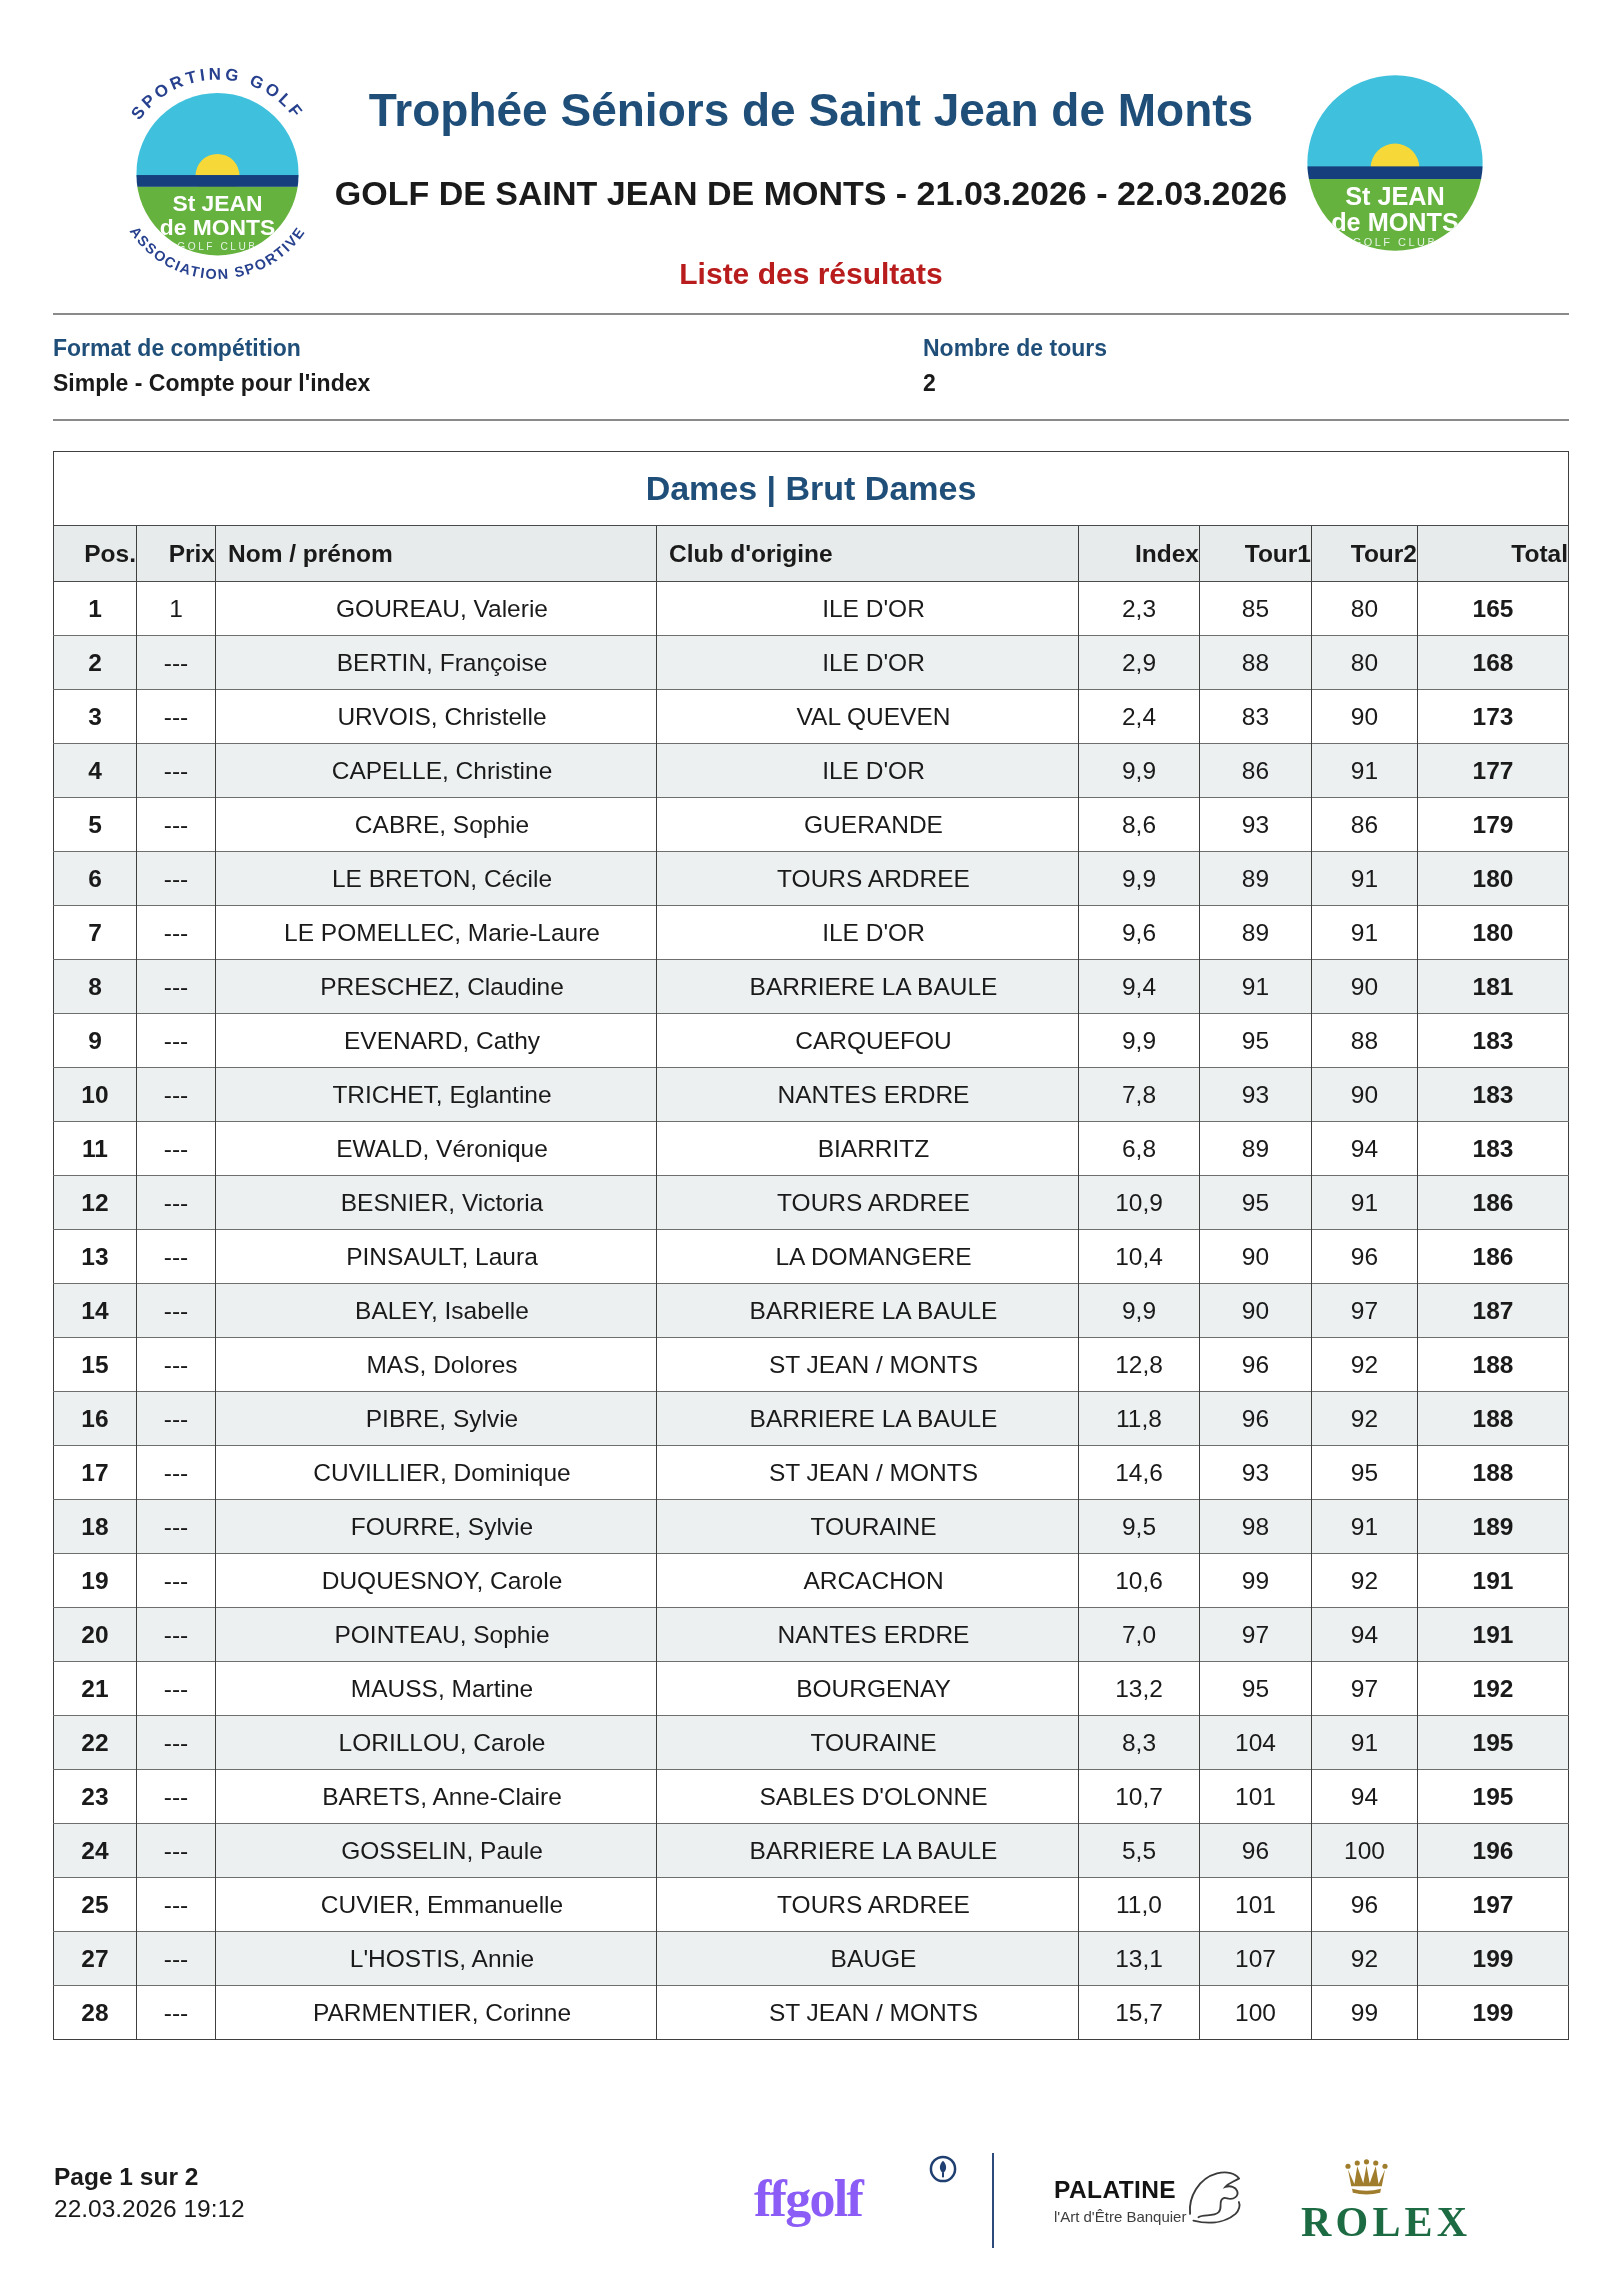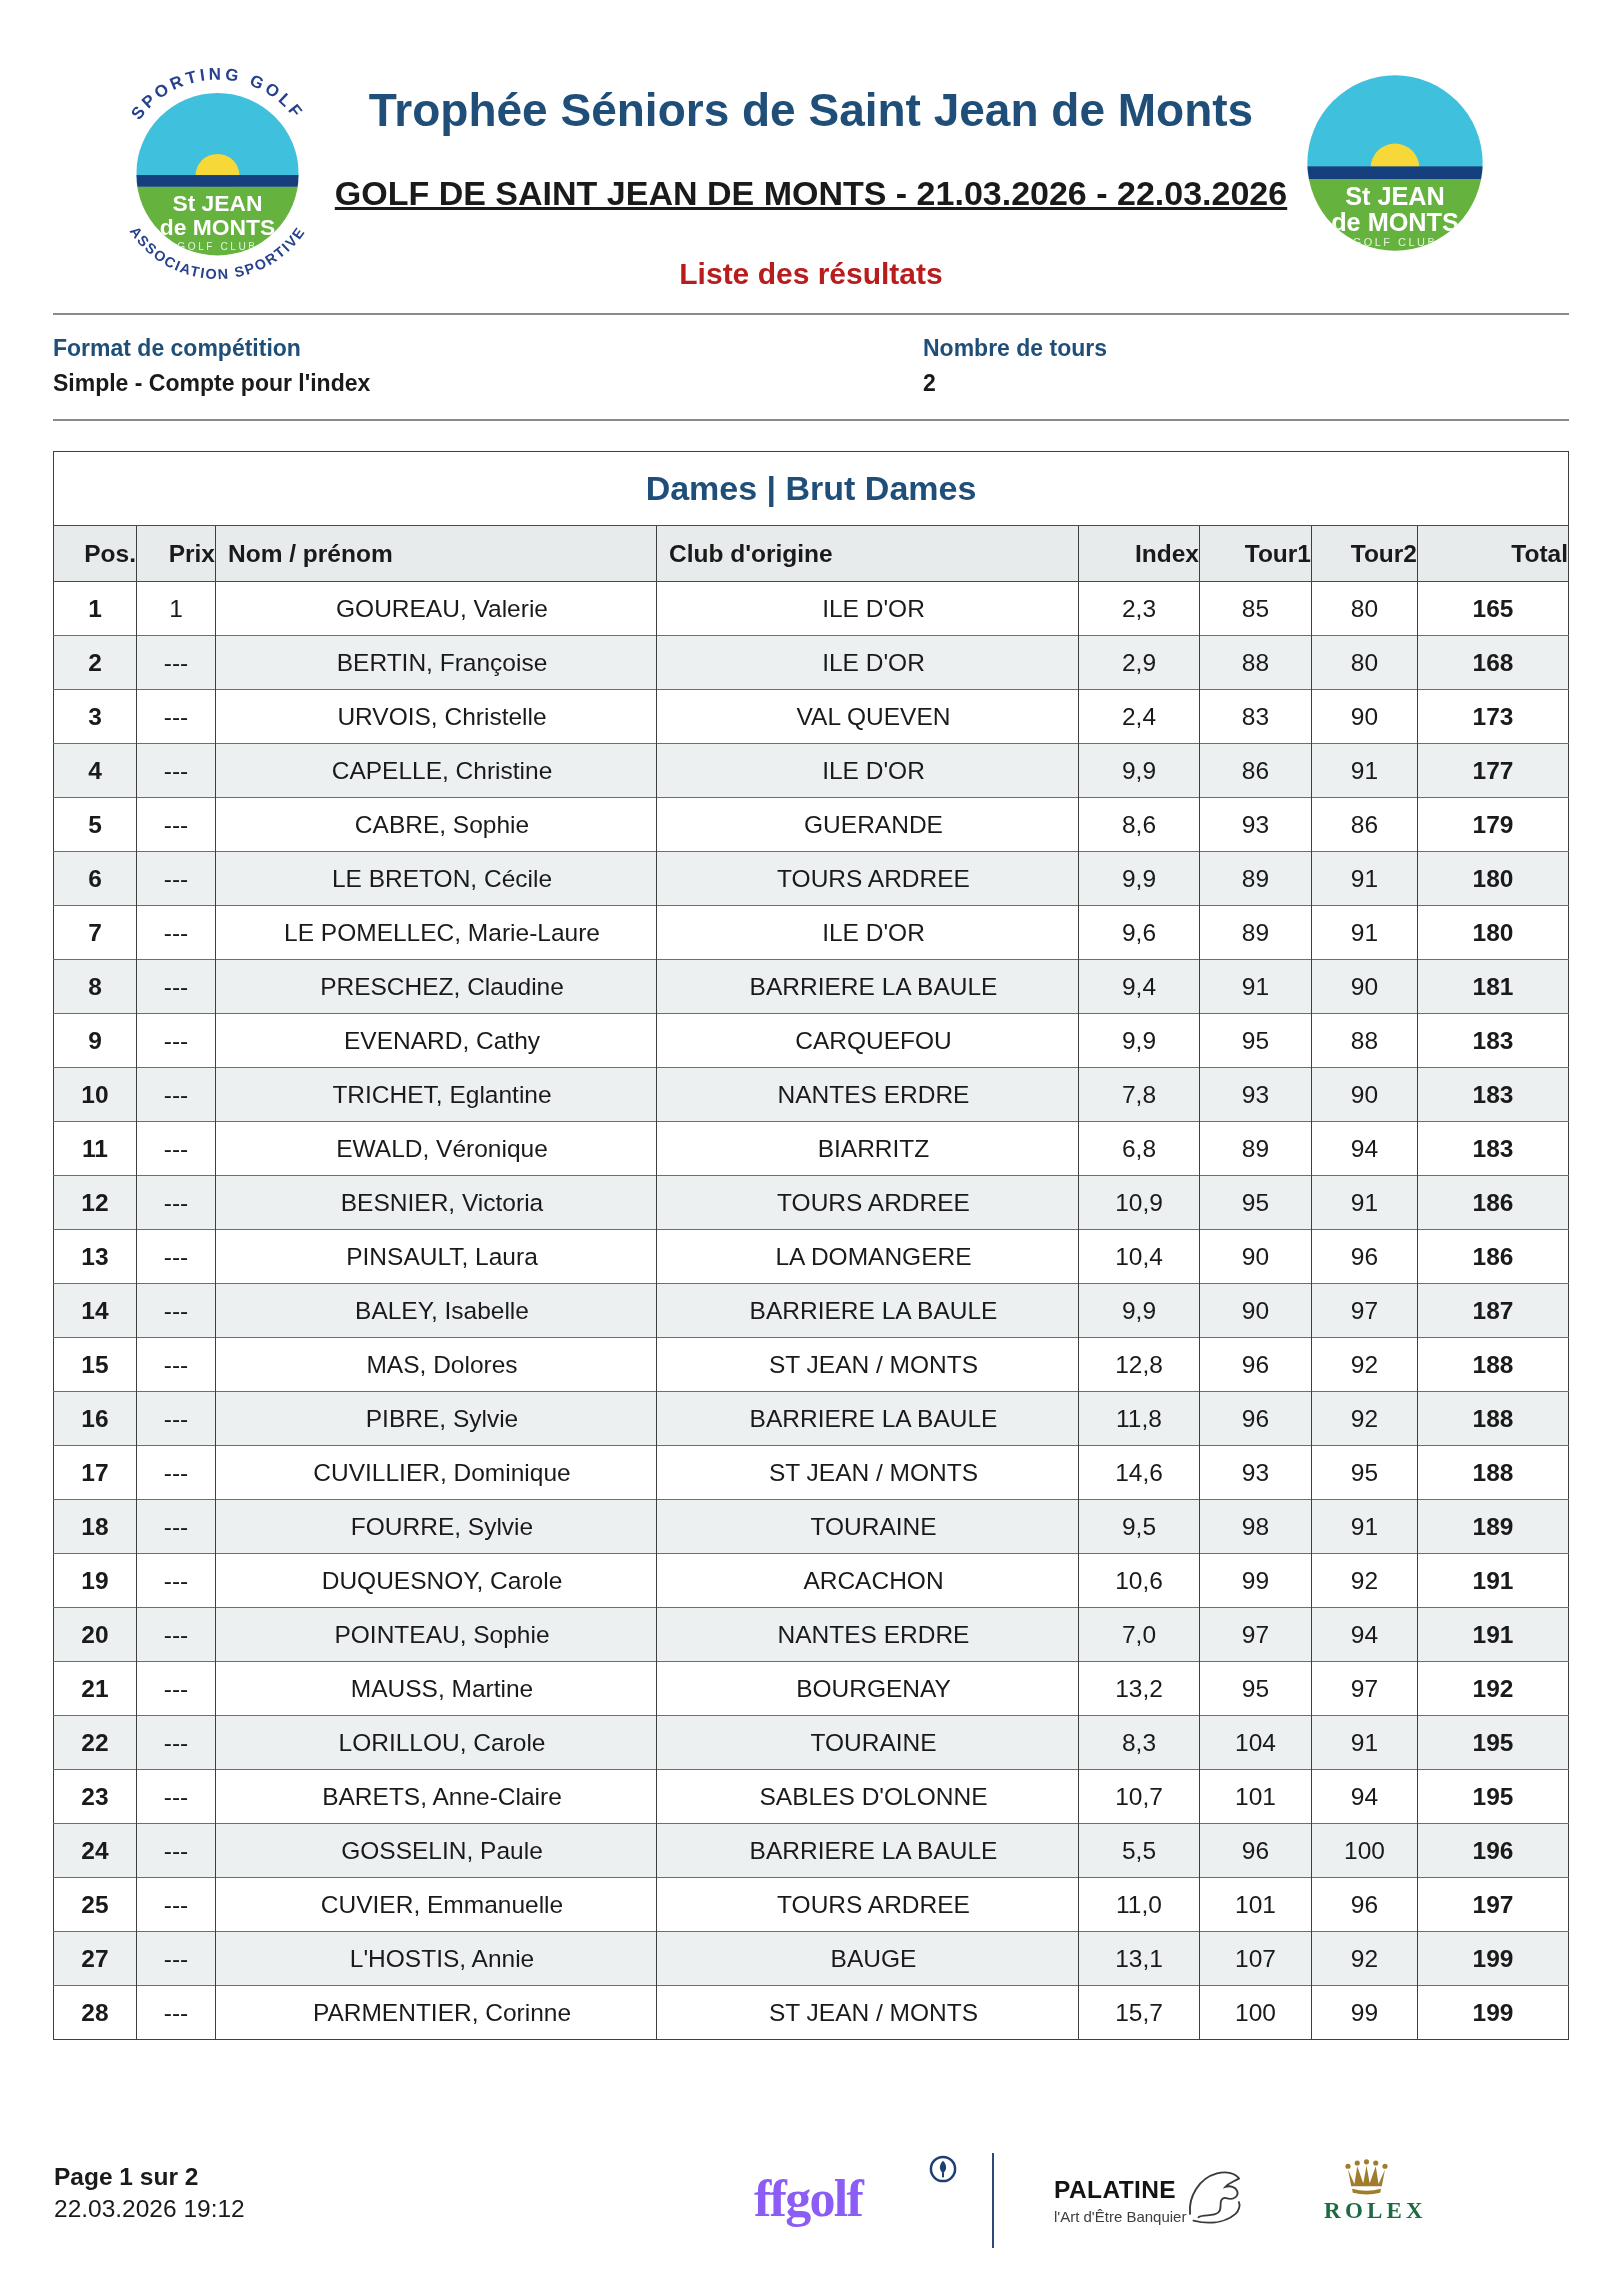--- a/index.html
+++ b/index.html
@@ -3,21 +3,21 @@
 <meta charset="utf-8">
 <style>
   * { margin:0; padding:0; box-sizing:border-box; }
   body { background:#ffffff; font-family:"Liberation Sans","DejaVu Sans",sans-serif; }
   .page { position:relative; width:1622px; height:2295px; background:#ffffff; overflow:hidden; }
 
   
   .main-title { position:absolute; left:0; top:83px; width:100%; text-align:center;
     font-size:46px; font-weight:bold; color:#1f4e79; }
   .sub-title  { position:absolute; left:0; top:174px; width:100%; text-align:center;
-    font-size:34px; font-weight:bold; color:#1a1a1a;text-decoration:underline; }
+    font-size:34px; font-weight:bold; color:#1a1a1a; }
   .list-label { position:absolute; left:0; top:257px; width:100%; text-align:center;
     font-size:30px; font-weight:bold; color:#b91c1c; }
   .logo { position:absolute; }
   .logo-left  { left:105px; top:54px; }
   .logo-right { left:1304px; top:72px; }
 
   .hrule { position:absolute; left:53px; width:1516px; height:1.7px; background:#8a8a8a; }
   .hrule-1 { top:313px; }
   .hrule-2 { top:419px; }
 
@@ -52,21 +52,21 @@
   .ffgolf-mark { position:absolute; left:928px; top:2154px; width:30px; height:30px; }
   .footer-divider { position:absolute; left:992px; top:2153px; width:1.7px; height:95px; background:#2c4a7c; }
 
   .palatine-name { position:absolute; left:1054px; top:2176px; font-size:24.5px; font-weight:bold;
     letter-spacing:0.4px; color:#141414; }
   .palatine-sub  { position:absolute; left:1054px; top:2208px; font-size:15px; color:#3d3d3d; }
   .palatine-horse { position:absolute; left:1183px; top:2165px; width:68px; height:64px; }
 
   .rolex-crown { position:absolute; left:1342px; top:2159px; width:49px; height:37px; }
   .rolex-text  { position:absolute; left:1301px; top:2198px; width:149px; text-align:center;
-    font-family:"Liberation Serif","DejaVu Serif",serif; font-weight:bold; font-size:23px;
+    font-family:"Liberation Serif","DejaVu Serif",serif; font-weight:bold; font-size:42px;
     letter-spacing:4.2px; color:#1d6b42; }
 </style>
 </head>
 <body>
 
 <div class="page">
 
   <svg class="logo logo-left" width="225" height="237" viewBox="0 0 266 280">
     <defs>
       <clipPath id="clipL">

